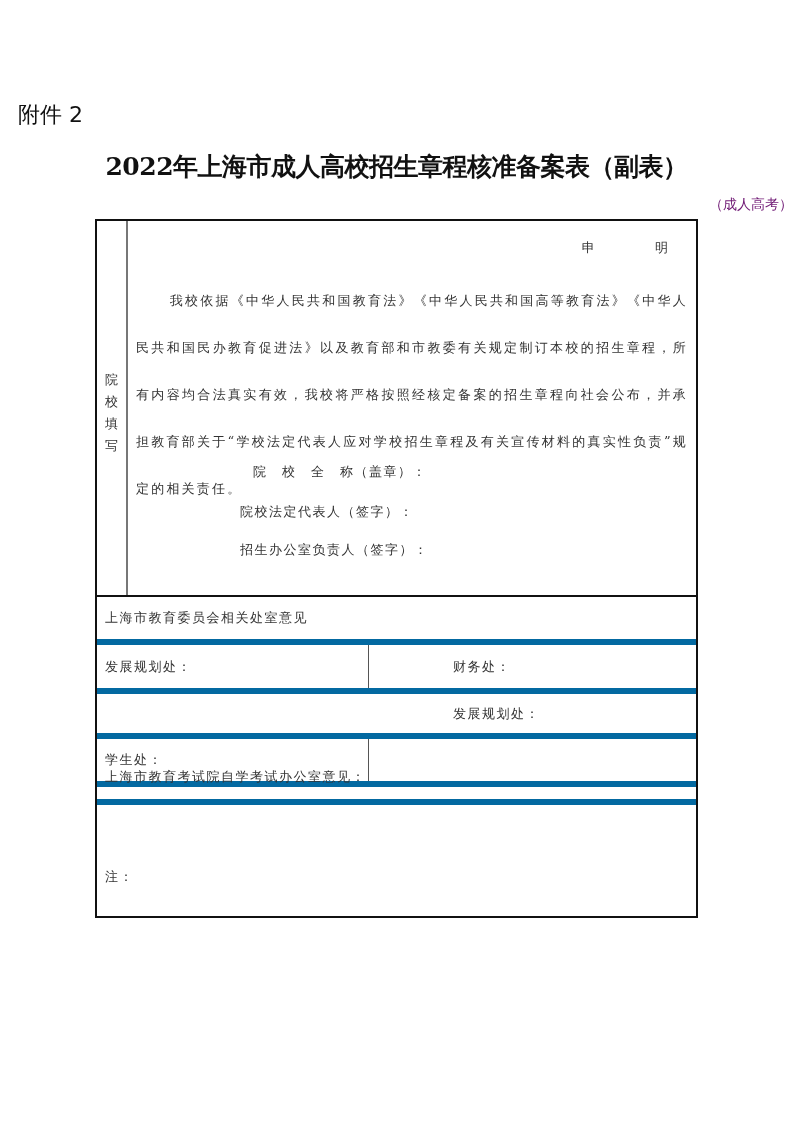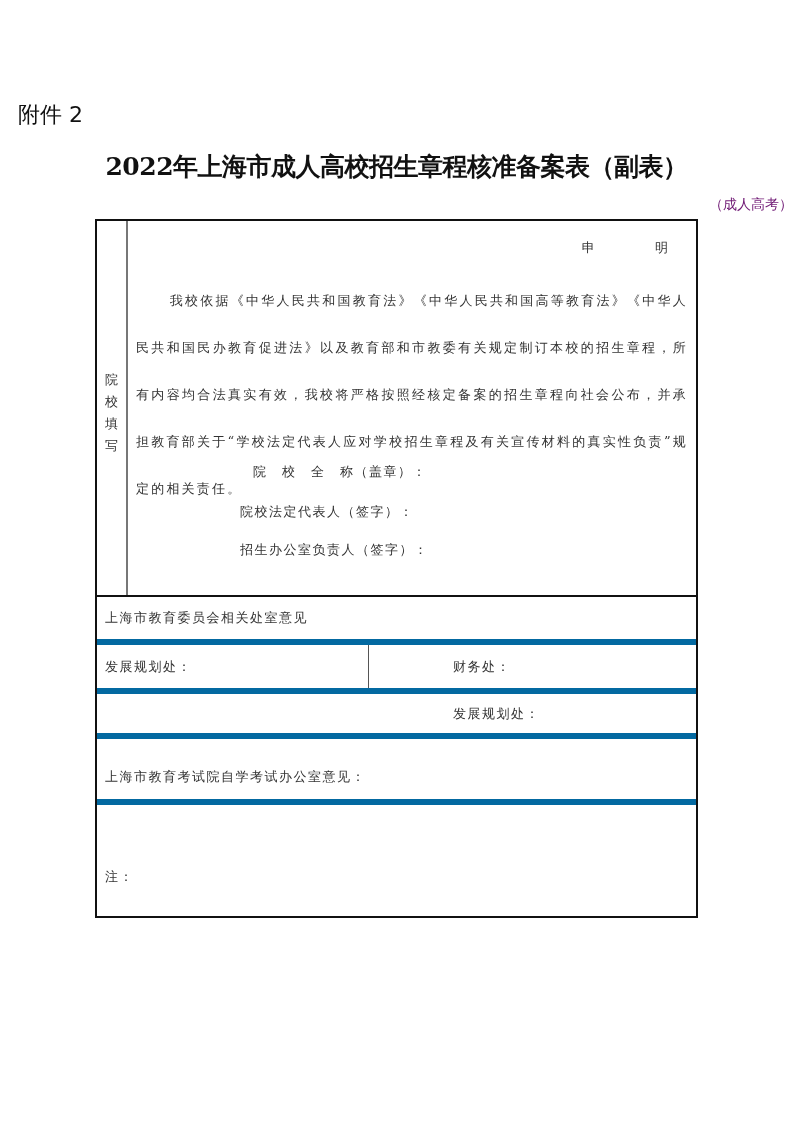--- a/index.html
+++ b/index.html
@@ -63,19 +63,23 @@
   <div class="row" style="top:376px;height:48px;">
     <div class="cell full">上海市教育委员会相关处室意见</div>
   </div>
   <div class="row" style="top:424px;height:49px;">
     <div class="cell left">发展规划处：</div>
     <div class="cell right">财务处：</div>
   </div>
   <div class="row" style="top:473px;height:45px;">
     <div class="cell right">发展规划处：</div>
   </div>
+  <div class="row" style="top:518px;height:48px;">
+    <div class="cell left">学生处：</div>
+    <div class="cell right"></div>
+  </div>
   <div class="row" style="top:534px;height:50px;">
     <div class="cell full">上海市教育考试院自学考试办公室意见：</div>
   </div>
   <div class="row" style="top:616px;height:79px;border-bottom:none;">
     <div class="cell full">注：</div>
   </div>
 </div>
 
 </body></html>

